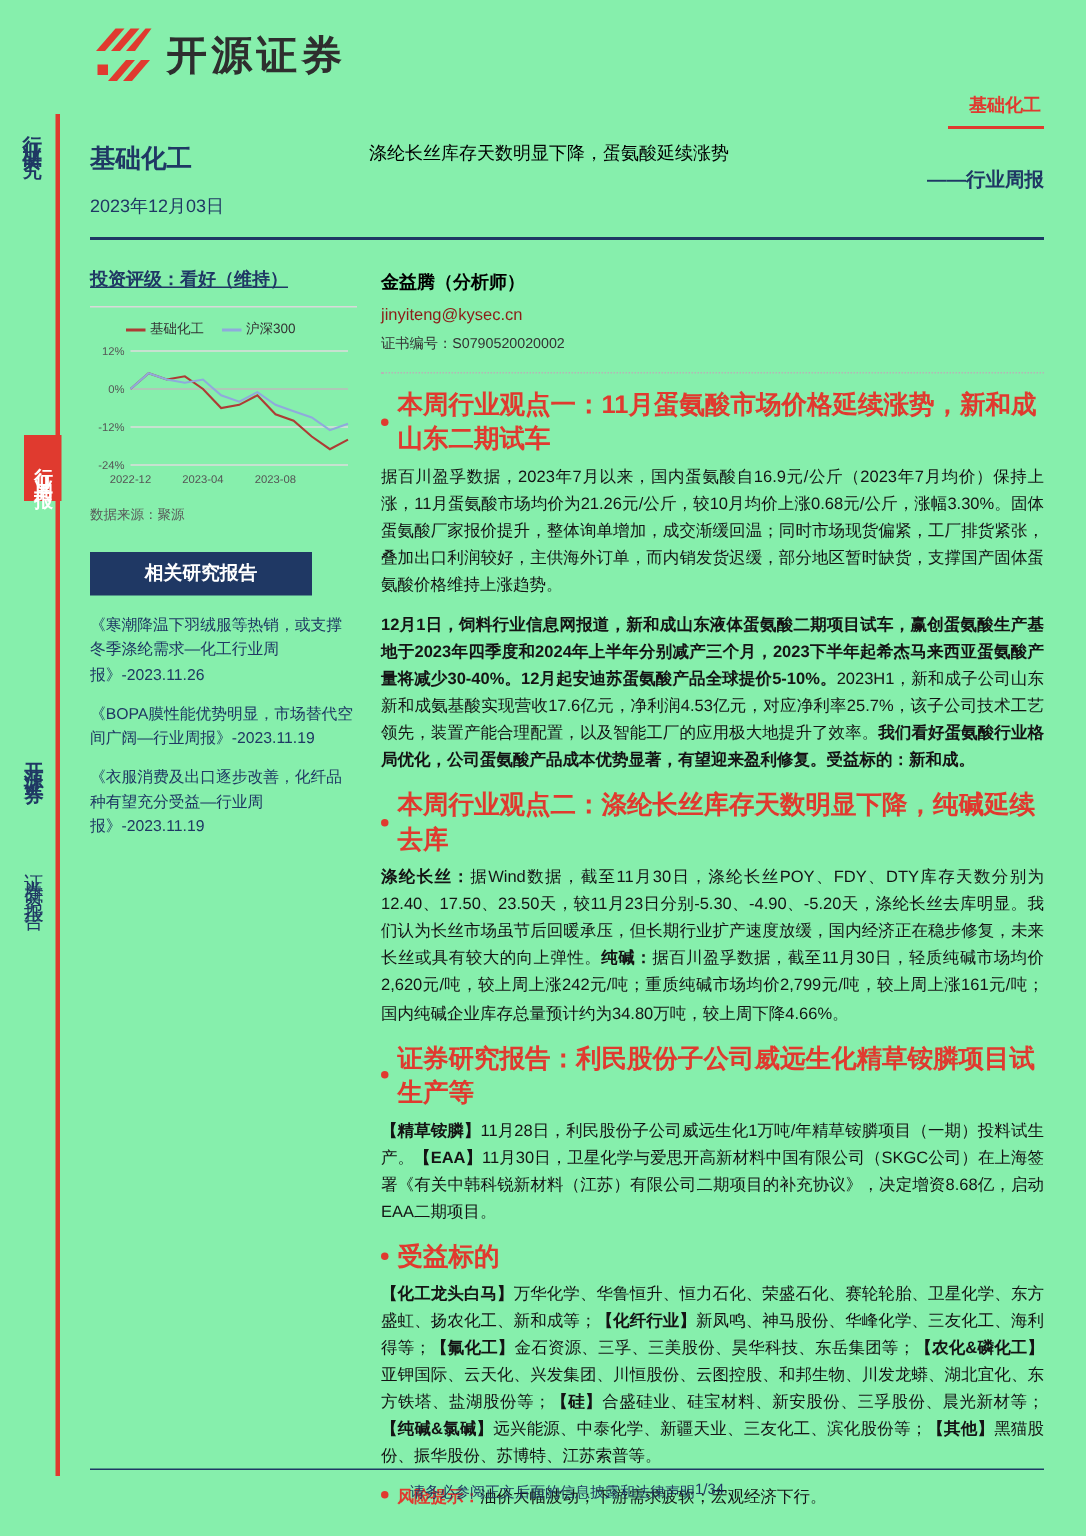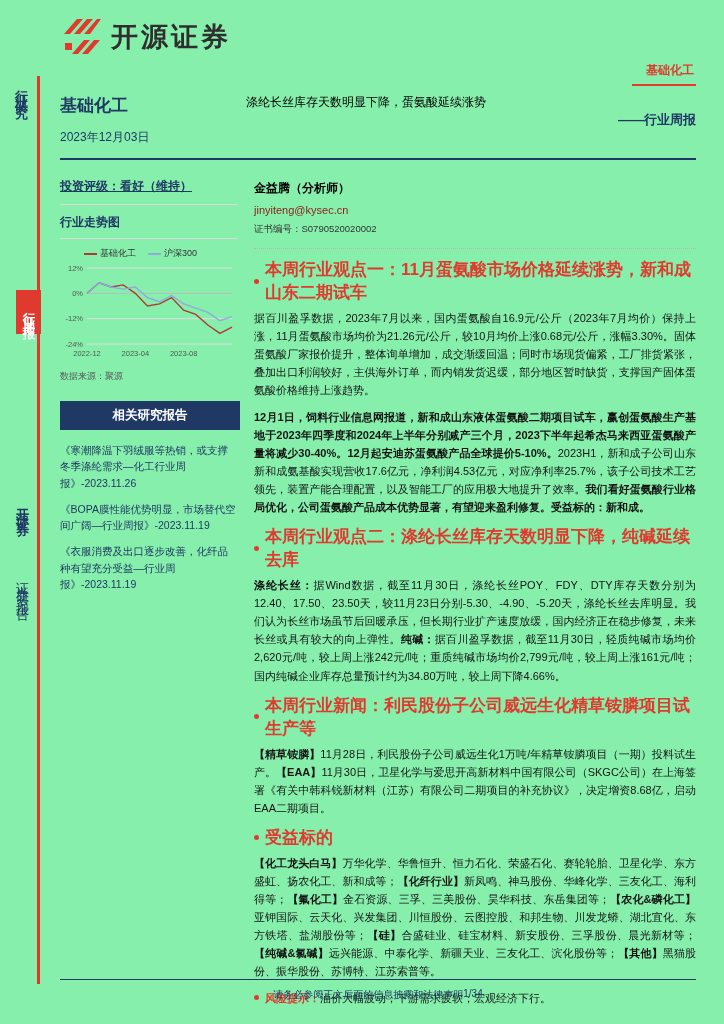--- a/index.html
+++ b/index.html
@@ -39,21 +39,21 @@
   .right-col{flex:1;min-width:0;}
 
   
   .rating{padding:10px 0 9px;border-bottom:1px solid #D9D9D9;font-size:12px;color:var(--navy);font-weight:bold;text-decoration:underline;}
   .trend-title{padding:9px 0 7px;border-bottom:1px solid #D9D9D9;font-size:12px;color:var(--navy);font-weight:bold;}
   .chart{margin-top:8px;}
   .legend{display:flex;gap:12px;font-size:9px;color:#333;margin-left:24px;margin-bottom:2px;}
   .leg-item{display:flex;align-items:center;gap:3px;}
   .leg-mark{display:inline-block;width:13px;height:2px;}
   .source{font-size:9px;color:#595959;margin-top:6px;}
-  .related-title{margin-top:18px;width:180px;background:var(--navy);color:#fff;font-weight:bold;
+  .related-title{margin-top:18px;width:148px;background:var(--navy);color:#fff;font-weight:bold;
                  font-size:12.5px;text-align:center;padding:6px 0;}
   #related-list{margin-top:12px;}
   .report-item{font-size:10.5px;color:var(--navy);line-height:1.55;margin-bottom:10px;}
 
   
   .analysts{display:flex;gap:26px;padding-top:12px;}
   .analyst{min-width:170px;}
   .a-name{font-size:12px;font-weight:bold;color:#000;}
   .a-email{font-size:11px;color:var(--maroon);margin-top:7px;}
   .a-cert{font-size:9.5px;color:#333;margin-top:7px;}
@@ -110,21 +110,20 @@
         <div class="subtitle">——行业周报</div>
       </div>
     </div>
 
     <div class="cols">
 
       <div class="left-col">
         <div class="rating">
           <span>投资评级：</span><span>看好（维持）</span>
         </div>
-        <div class="trend-title">行业走势图</div>
         <div class="chart">
           <div id="chart-legend" class="legend">
               <span class="leg-item">
                 <span class="leg-mark" style="background: rgb(174, 59, 52);"></span>
                 <span>基础化工</span>
               </span>
               <span class="leg-item">
                 <span class="leg-mark" style="background: rgb(143, 170, 220);"></span>
                 <span>沪深300</span>
               </span>
@@ -170,21 +169,21 @@
             </div>
             <p class="para"><span>据百川盈孚数据，2023年7月以来，国内蛋氨酸自16.9元/公斤（2023年7月均价）保持上涨，11月蛋氨酸市场均价为21.26元/公斤，较10月均价上涨0.68元/公斤，涨幅3.30%。固体蛋氨酸厂家报价提升，整体询单增加，成交渐缓回温；同时市场现货偏紧，工厂排货紧张，叠加出口利润较好，主供海外订单，而内销发货迟缓，部分地区暂时缺货，支撑国产固体蛋氨酸价格维持上涨趋势。</span></p>
             <p class="para"><span class="b">12月1日，饲料行业信息网报道，新和成山东液体蛋氨酸二期项目试车，赢创蛋氨酸生产基地于2023年四季度和2024年上半年分别减产三个月，2023下半年起希杰马来西亚蛋氨酸产量将减少30-40%。12月起安迪苏蛋氨酸产品全球提价5-10%。</span><span>2023H1，新和成子公司山东新和成氨基酸实现营收17.6亿元，净利润4.53亿元，对应净利率25.7%，该子公司技术工艺领先，装置产能合理配置，以及智能工厂的应用极大地提升了效率。</span><span class="b">我们看好蛋氨酸行业格局优化，公司蛋氨酸产品成本优势显著，有望迎来盈利修复。受益标的：新和成。</span></p>
             <div class="sec-head">
               <span class="dot"></span>
               <span>本周行业观点二：涤纶长丝库存天数明显下降，纯碱延续去库</span>
             </div>
             <p class="para"><span class="b">涤纶长丝：</span><span>据Wind数据，截至11月30日，涤纶长丝POY、FDY、DTY库存天数分别为12.40、17.50、23.50天，较11月23日分别-5.30、-4.90、-5.20天，涤纶长丝去库明显。我们认为长丝市场虽节后回暖承压，但长期行业扩产速度放缓，国内经济正在稳步修复，未来长丝或具有较大的向上弹性。</span><span class="b">纯碱：</span><span>据百川盈孚数据，截至11月30日，轻质纯碱市场均价2,620元/吨，较上周上涨242元/吨；重质纯碱市场均价2,799元/吨，较上周上涨161元/吨；国内纯碱企业库存总量预计约为34.80万吨，较上周下降4.66%。</span></p>
             <div class="sec-head">
               <span class="dot"></span>
-              <span>本周行业新闻：利民股份子公司威远生化精草铵膦项目试生产等</span>
+              <span>证券研究报告：利民股份子公司威远生化精草铵膦项目试生产等</span>
             </div>
             <p class="para"><span class="b">【精草铵膦】</span><span>11月28日，利民股份子公司威远生化1万吨/年精草铵膦项目（一期）投料试生产。</span><span class="b">【EAA】</span><span>11月30日，卫星化学与爱思开高新材料中国有限公司（SKGC公司）在上海签署《有关中韩科锐新材料（江苏）有限公司二期项目的补充协议》，决定增资8.68亿，启动EAA二期项目。</span></p>
             <div class="sec-head">
               <span class="dot"></span>
               <span>受益标的</span>
             </div>
             <p class="para"><span class="b">【化工龙头白马】</span><span>万华化学、华鲁恒升、恒力石化、荣盛石化、赛轮轮胎、卫星化学、东方盛虹、扬农化工、新和成等；</span><span class="b">【化纤行业】</span><span>新凤鸣、神马股份、华峰化学、三友化工、海利得等；</span><span class="b">【氟化工】</span><span>金石资源、三孚、三美股份、昊华科技、东岳集团等；</span><span class="b">【农化&amp;磷化工】</span><span>亚钾国际、云天化、兴发集团、川恒股份、云图控股、和邦生物、川发龙蟒、湖北宜化、东方铁塔、盐湖股份等；</span><span class="b">【硅】</span><span>合盛硅业、硅宝材料、新安股份、三孚股份、晨光新材等；</span><span class="b">【纯碱&amp;氯碱】</span><span>远兴能源、中泰化学、新疆天业、三友化工、滨化股份等；</span><span class="b">【其他】</span><span>黑猫股份、振华股份、苏博特、江苏索普等。</span></p>
             <p class="para"><span class="dot inline"></span><span class="b red">风险提示：</span><span>油价大幅波动；下游需求疲软；宏观经济下行。</span></p>
           </div>
       </div>

